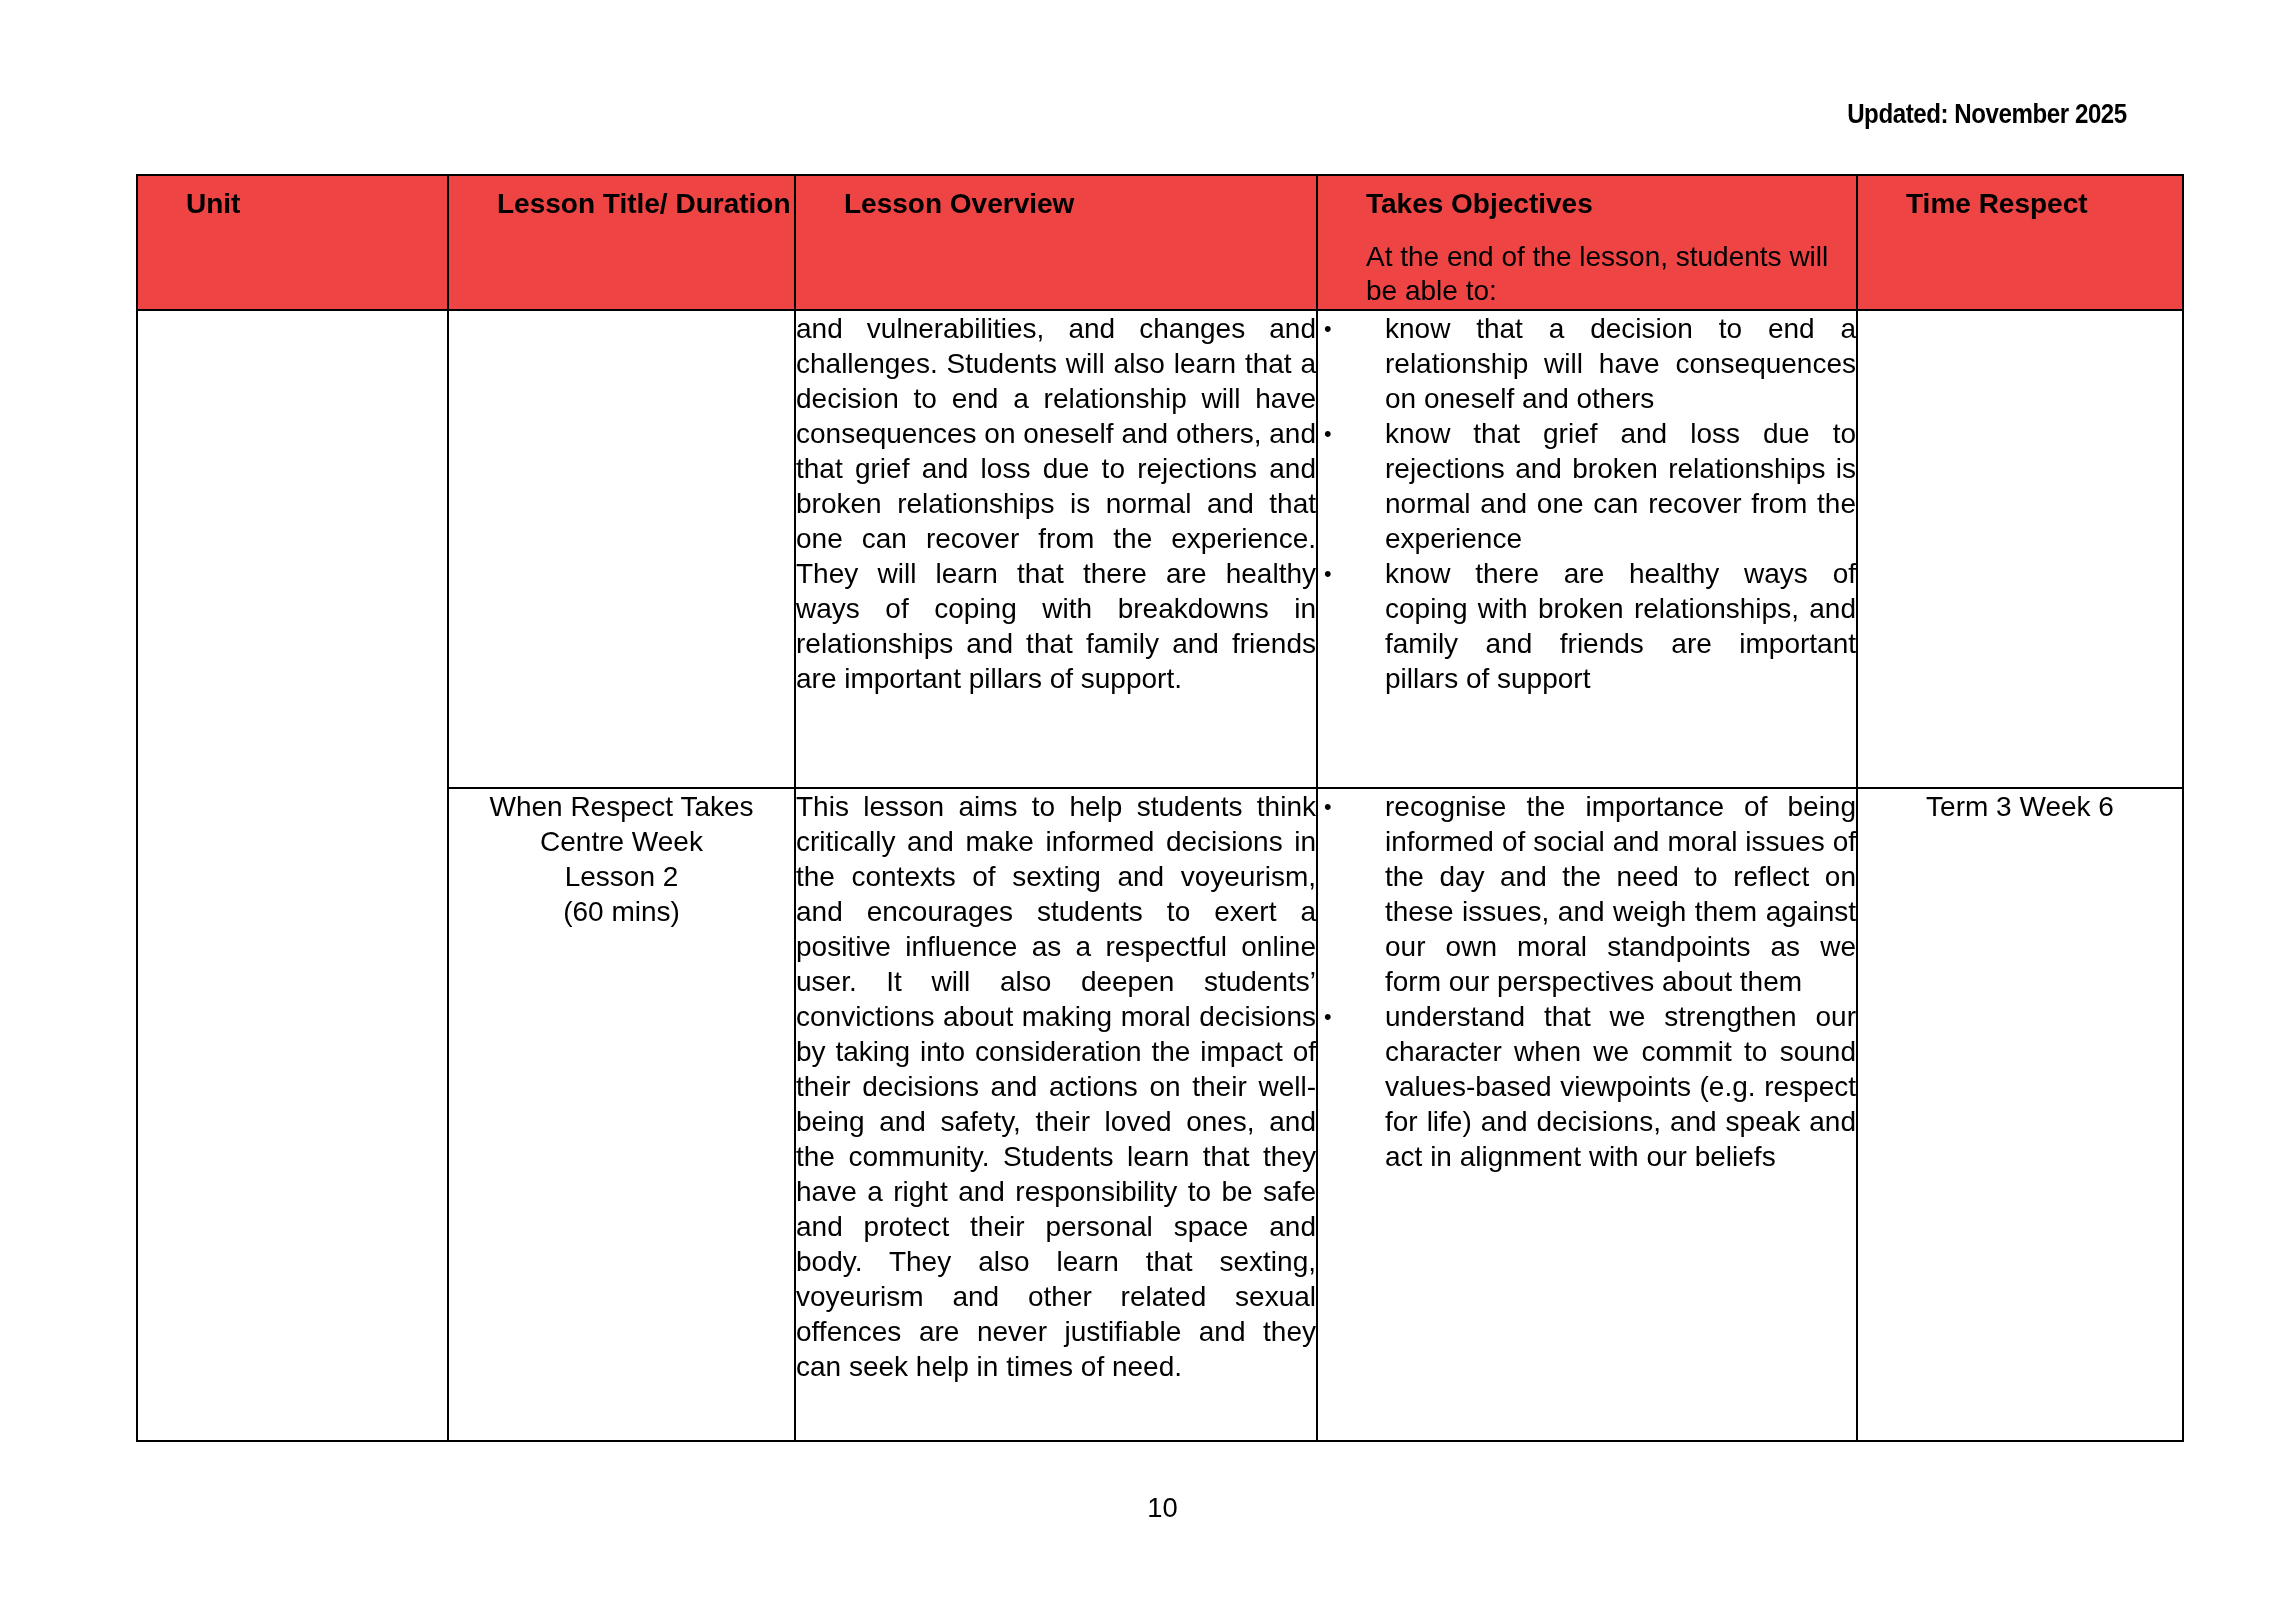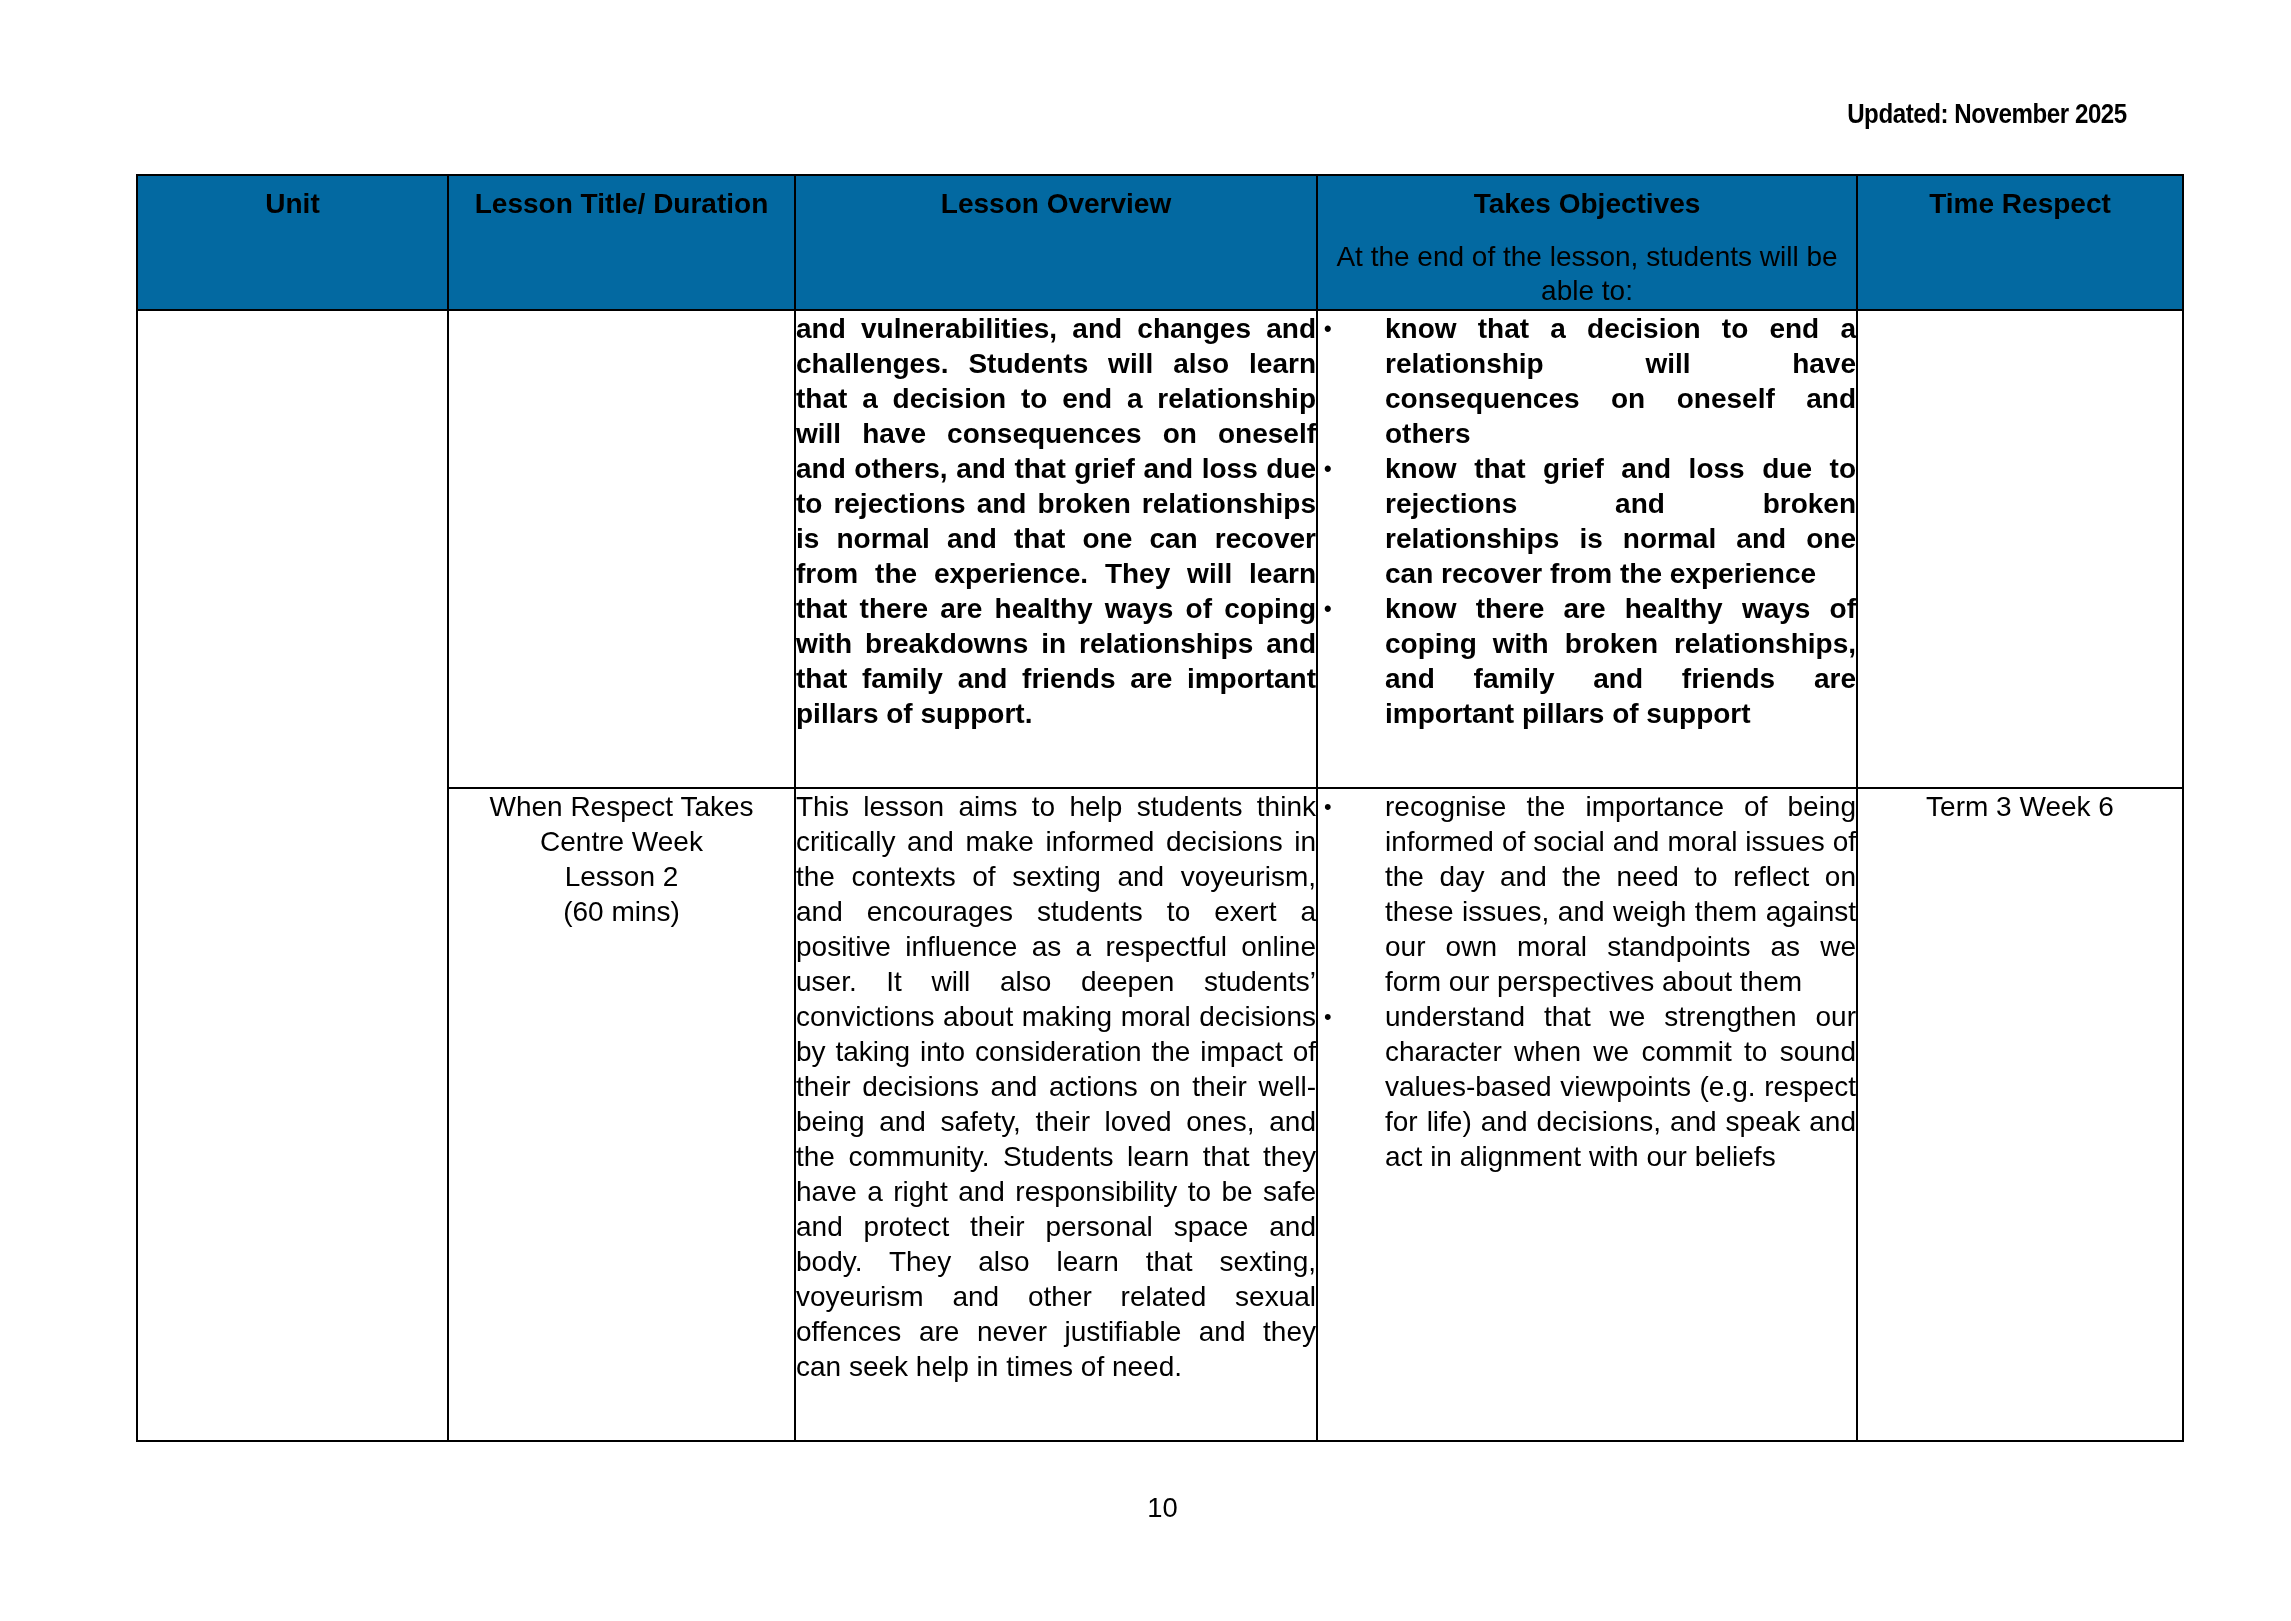--- a/index.html
+++ b/index.html
@@ -16,30 +16,30 @@
     table.curr {
       position: absolute; left: 136px; top: 174px;
       border-collapse: collapse; table-layout: fixed;
       width: 2047px;
     }
     table.curr td, table.curr th {
       border: 2.9px solid #000; vertical-align: top;
       padding: 0; font-size: 28px; line-height: 35px;
     }
     table.curr th {
-      background: #0369a1; font-weight: bold; text-align: center;
-      height: 123px; padding-top: 9.8px;
+      background: #ef4444; font-weight: bold; text-align: left;
+      height: 123px; padding-top: 9.8px; padding-left: 48px;
     }
     th .sub { display: block; font-weight: normal; margin-top: 19px; line-height: 34px; }
     td.unit { border-bottom: 2.9px solid #000; }
     td.title { text-align: center; padding: 3.9px 9.8px 0 9.8px; margin-left: 39px; }
     td.overview { padding: 2px 13.7px 3.9px 13.7px; text-align: justify; }
     td.objectives { padding: 2px 13.7px 3.9px 13.7px; }
     td.period { text-align: center; padding: 3.9px 9.8px 0 9.8px; }
-    .row1 td { height: 476px; font-weight: bold; }
+    .row1 td { height: 476px; }
     .row2 td { height: 651px; }
     ul.obj { list-style: none; margin: 0; padding: 0; }
     ul.obj li { position: relative; padding-left: 67px; text-align: justify; }
     ul.obj li .bullet {
       position: absolute; left: 5.9px; top: 0; font-size: 21.6px;
     }
     .page-num {
       position: absolute; top: 1492px; left: 0; width: 2325px; text-align: center;
       font-size: 27.4px;
     }

